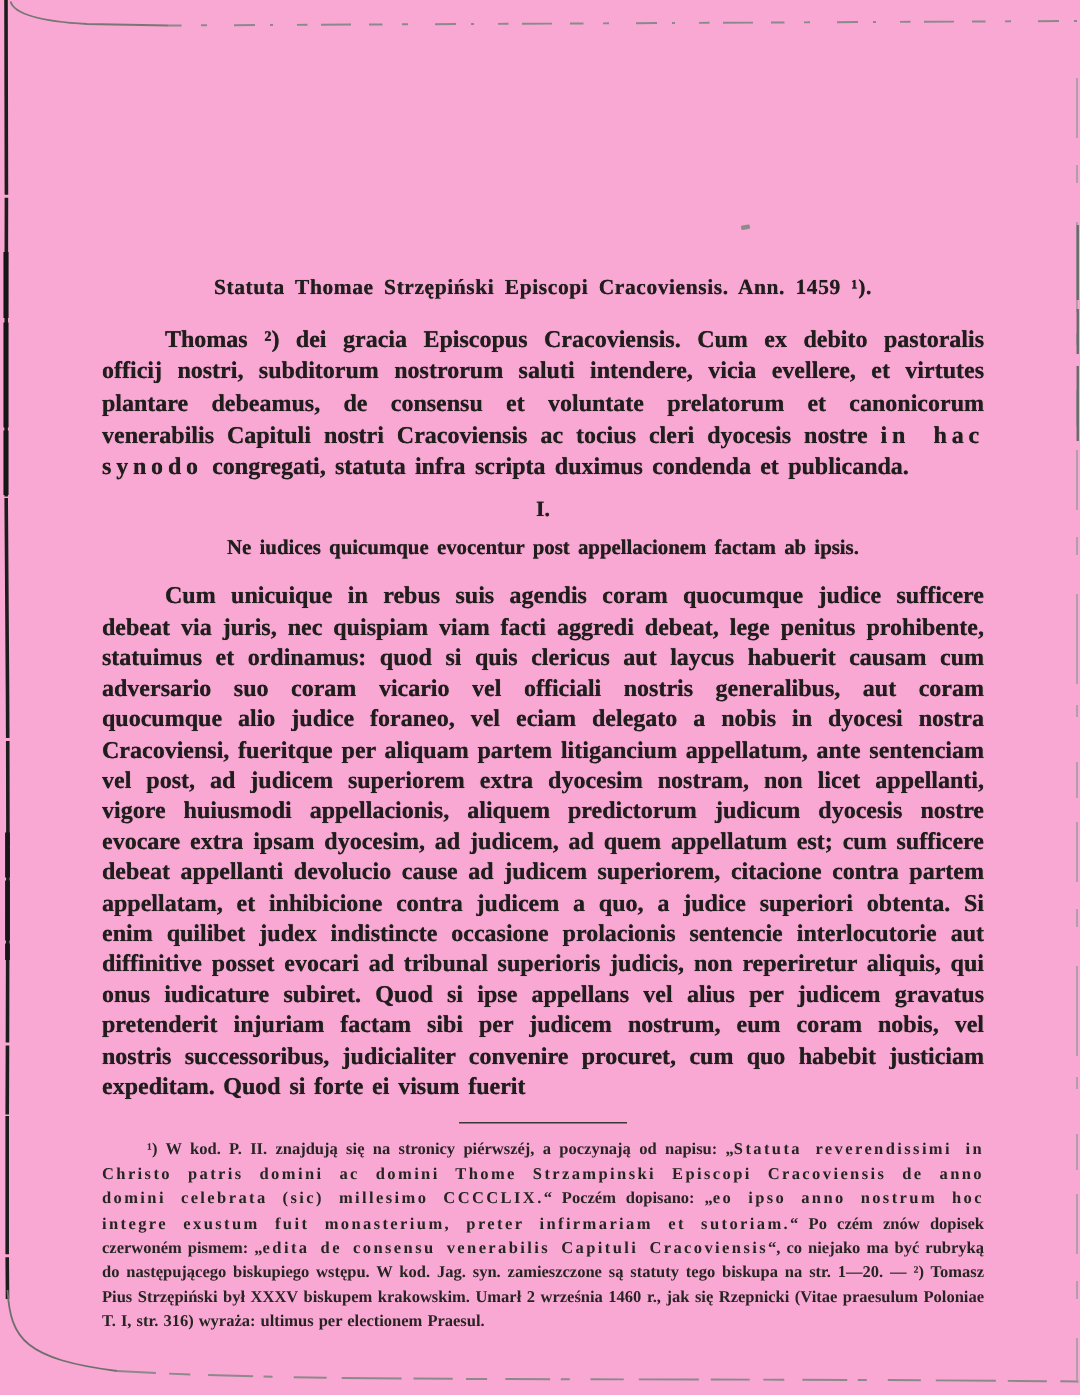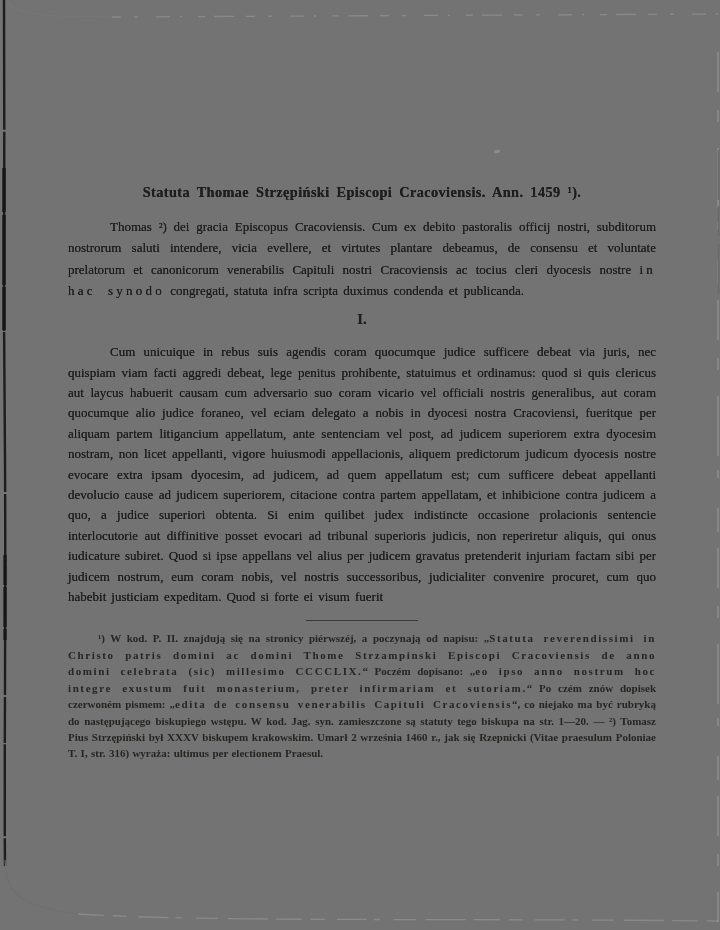--- a/index.html
+++ b/index.html
@@ -5,21 +5,21 @@
   html, body { margin: 0; padding: 0; }
   body {
     width: 720px; height: 930px;
     background: #f4f4f2;
     font-family: "Liberation Serif", "DejaVu Serif", serif;
     overflow: hidden;
   }
   .page {
     position: relative;
     width: 720px; height: 930px;
-    background: #737373;
+    background: #f9a8d4;
     color: #201e1c;
   }
   .edges {
     position: absolute; left: 0; top: 0;
     width: 720px; height: 930px;
     pointer-events: none;
   }
   .speck {
     position: absolute; left: 494px; top: 150px;
     width: 6px; height: 3px;
@@ -37,23 +37,24 @@
     margin: 184px 0 0 0;
     font-size: 14.3px;
     font-weight: 700;
     text-align: center;
     letter-spacing: 0.4px;
     word-spacing: 3px;
   }
   .para {
     margin: 0;
     text-align: justify;
-    font-size: 13px;
+    font-size: 16px;
     line-height: 21.3px;
     word-spacing: 2.2px;
+    font-weight: bold;
   }
   .intro { margin-top: 15px; text-indent: 42px; }
   .sp-wide { letter-spacing: 3.2px; word-spacing: 6px; }
   .sec-num {
     margin-top: 10px;
     text-align: center;
     font-size: 14.5px;
     font-weight: 700;
   }
   .sec-head {
@@ -113,20 +114,21 @@
   <div class="speck"></div>
 
   <div class="content">
 
     <h1 class="title">Statuta Thomae Strzępiński Episcopi Cracoviensis.  Ann. 1459 ¹).</h1>
 
     <p class="para intro"><span>Thomas ²) dei gracia Episcopus Cracoviensis.  Cum ex debito pastoralis officij nostri, subditorum nostrorum saluti intendere, vicia evellere, et virtutes plantare debeamus, de consensu et voluntate prelatorum et canonicorum venerabilis Capituli nostri Cracoviensis ac tocius cleri dyocesis nostre </span><span class="sp-wide">in hac synodo</span><span> congregati, statuta infra scripta duximus condenda et publicanda.</span></p>
 
     <div class="sec-num">I.</div>
 
+    <h2 class="sec-head">Ne iudices quicumque evocentur post appellacionem factam ab ipsis.</h2>
 
     <p class="para body-para">Cum unicuique in rebus suis agendis coram quocumque judice sufficere debeat via juris, nec quispiam viam facti aggredi debeat, lege penitus prohibente, statuimus et ordinamus: quod si quis clericus aut laycus habuerit causam cum adversario suo coram vicario vel officiali nostris generalibus, aut coram quocumque alio judice foraneo, vel eciam delegato a nobis in dyocesi nostra Cracoviensi, fueritque per aliquam partem litigancium appellatum, ante sentenciam vel post, ad judicem superiorem extra dyocesim nostram, non licet appellanti, vigore huiusmodi appellacionis, aliquem predictorum judicum dyocesis nostre evocare extra ipsam dyocesim, ad judicem, ad quem appellatum est; cum sufficere debeat appellanti devolucio cause ad judicem superiorem, citacione contra partem appellatam, et inhibicione contra judicem a quo, a judice superiori obtenta. Si enim quilibet judex indistincte occasione prolacionis sentencie interlocutorie aut diffinitive posset evocari ad tribunal superioris judicis, non reperiretur aliquis, qui onus iudicature subiret. Quod si ipse appellans vel alius per judicem gravatus pretenderit injuriam factam sibi per judicem nostrum, eum coram nobis, vel nostris successoribus, judicialiter convenire procuret, cum quo habebit justiciam expeditam. Quod si forte ei visum fuerit</p>
 
     <hr class="fn-rule">
 
     <p class="footnote"><span>¹) W kod. P. II. znajdują się na stronicy piérwszéj, a poczynają od napisu: „</span><span class="sp">Statuta reverendissimi in Christo patris domini ac domini Thome Strzampinski Episcopi Cracoviensis de anno domini celebrata (sic) millesimo CCCCLIX.</span><span>“  Poczém dopisano: „</span><span class="sp">eo ipso anno nostrum hoc integre exustum fuit monasterium, preter infirmariam et sutoriam.</span><span>“  Po czém znów dopisek czerwoném pismem: „</span><span class="sp">edita de consensu venerabilis Capituli Cracoviensis</span><span>“, co niejako ma być rubryką do następującego biskupiego wstępu. W kod. Jag. syn. zamieszczone są statuty tego biskupa na str. 1—20. — ²) Tomasz Pius Strzępiński był XXXV biskupem krakowskim. Umarł 2 września 1460 r., jak się Rzepnicki (Vitae praesulum Poloniae T. I, str. 316) wyraża: ultimus per electionem Praesul.</span></p>
 
   </div>
 </div>
 

